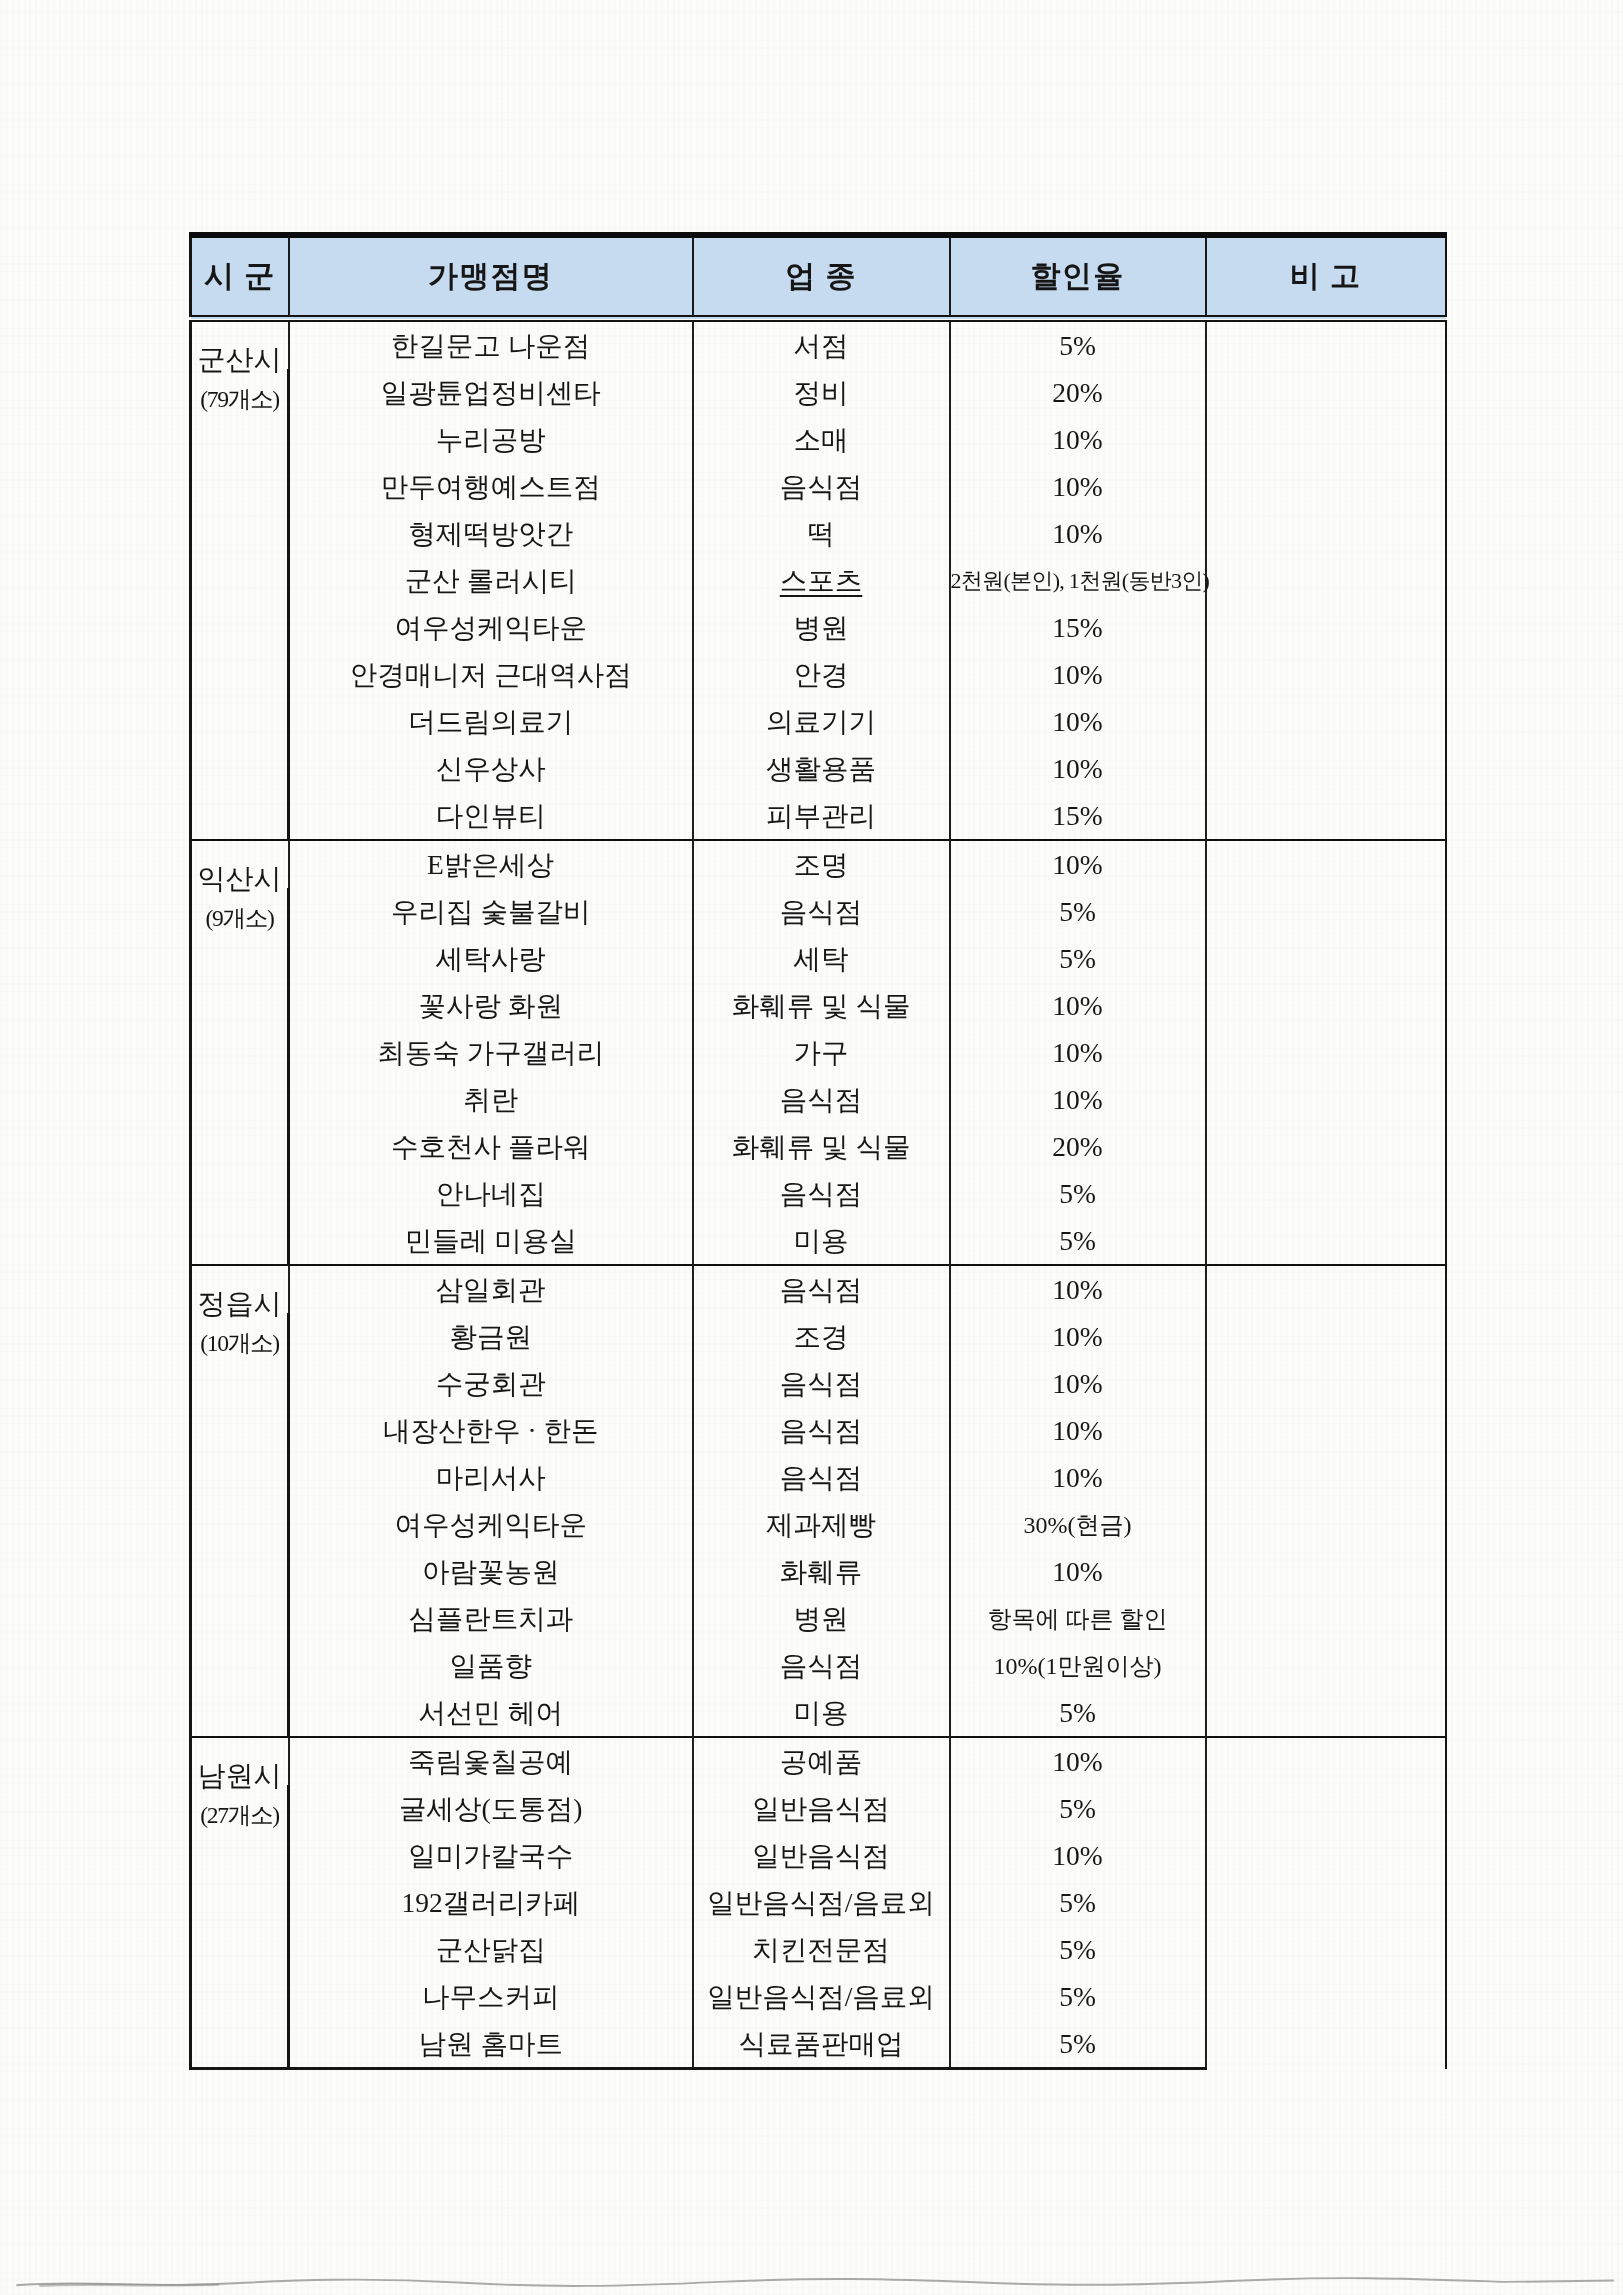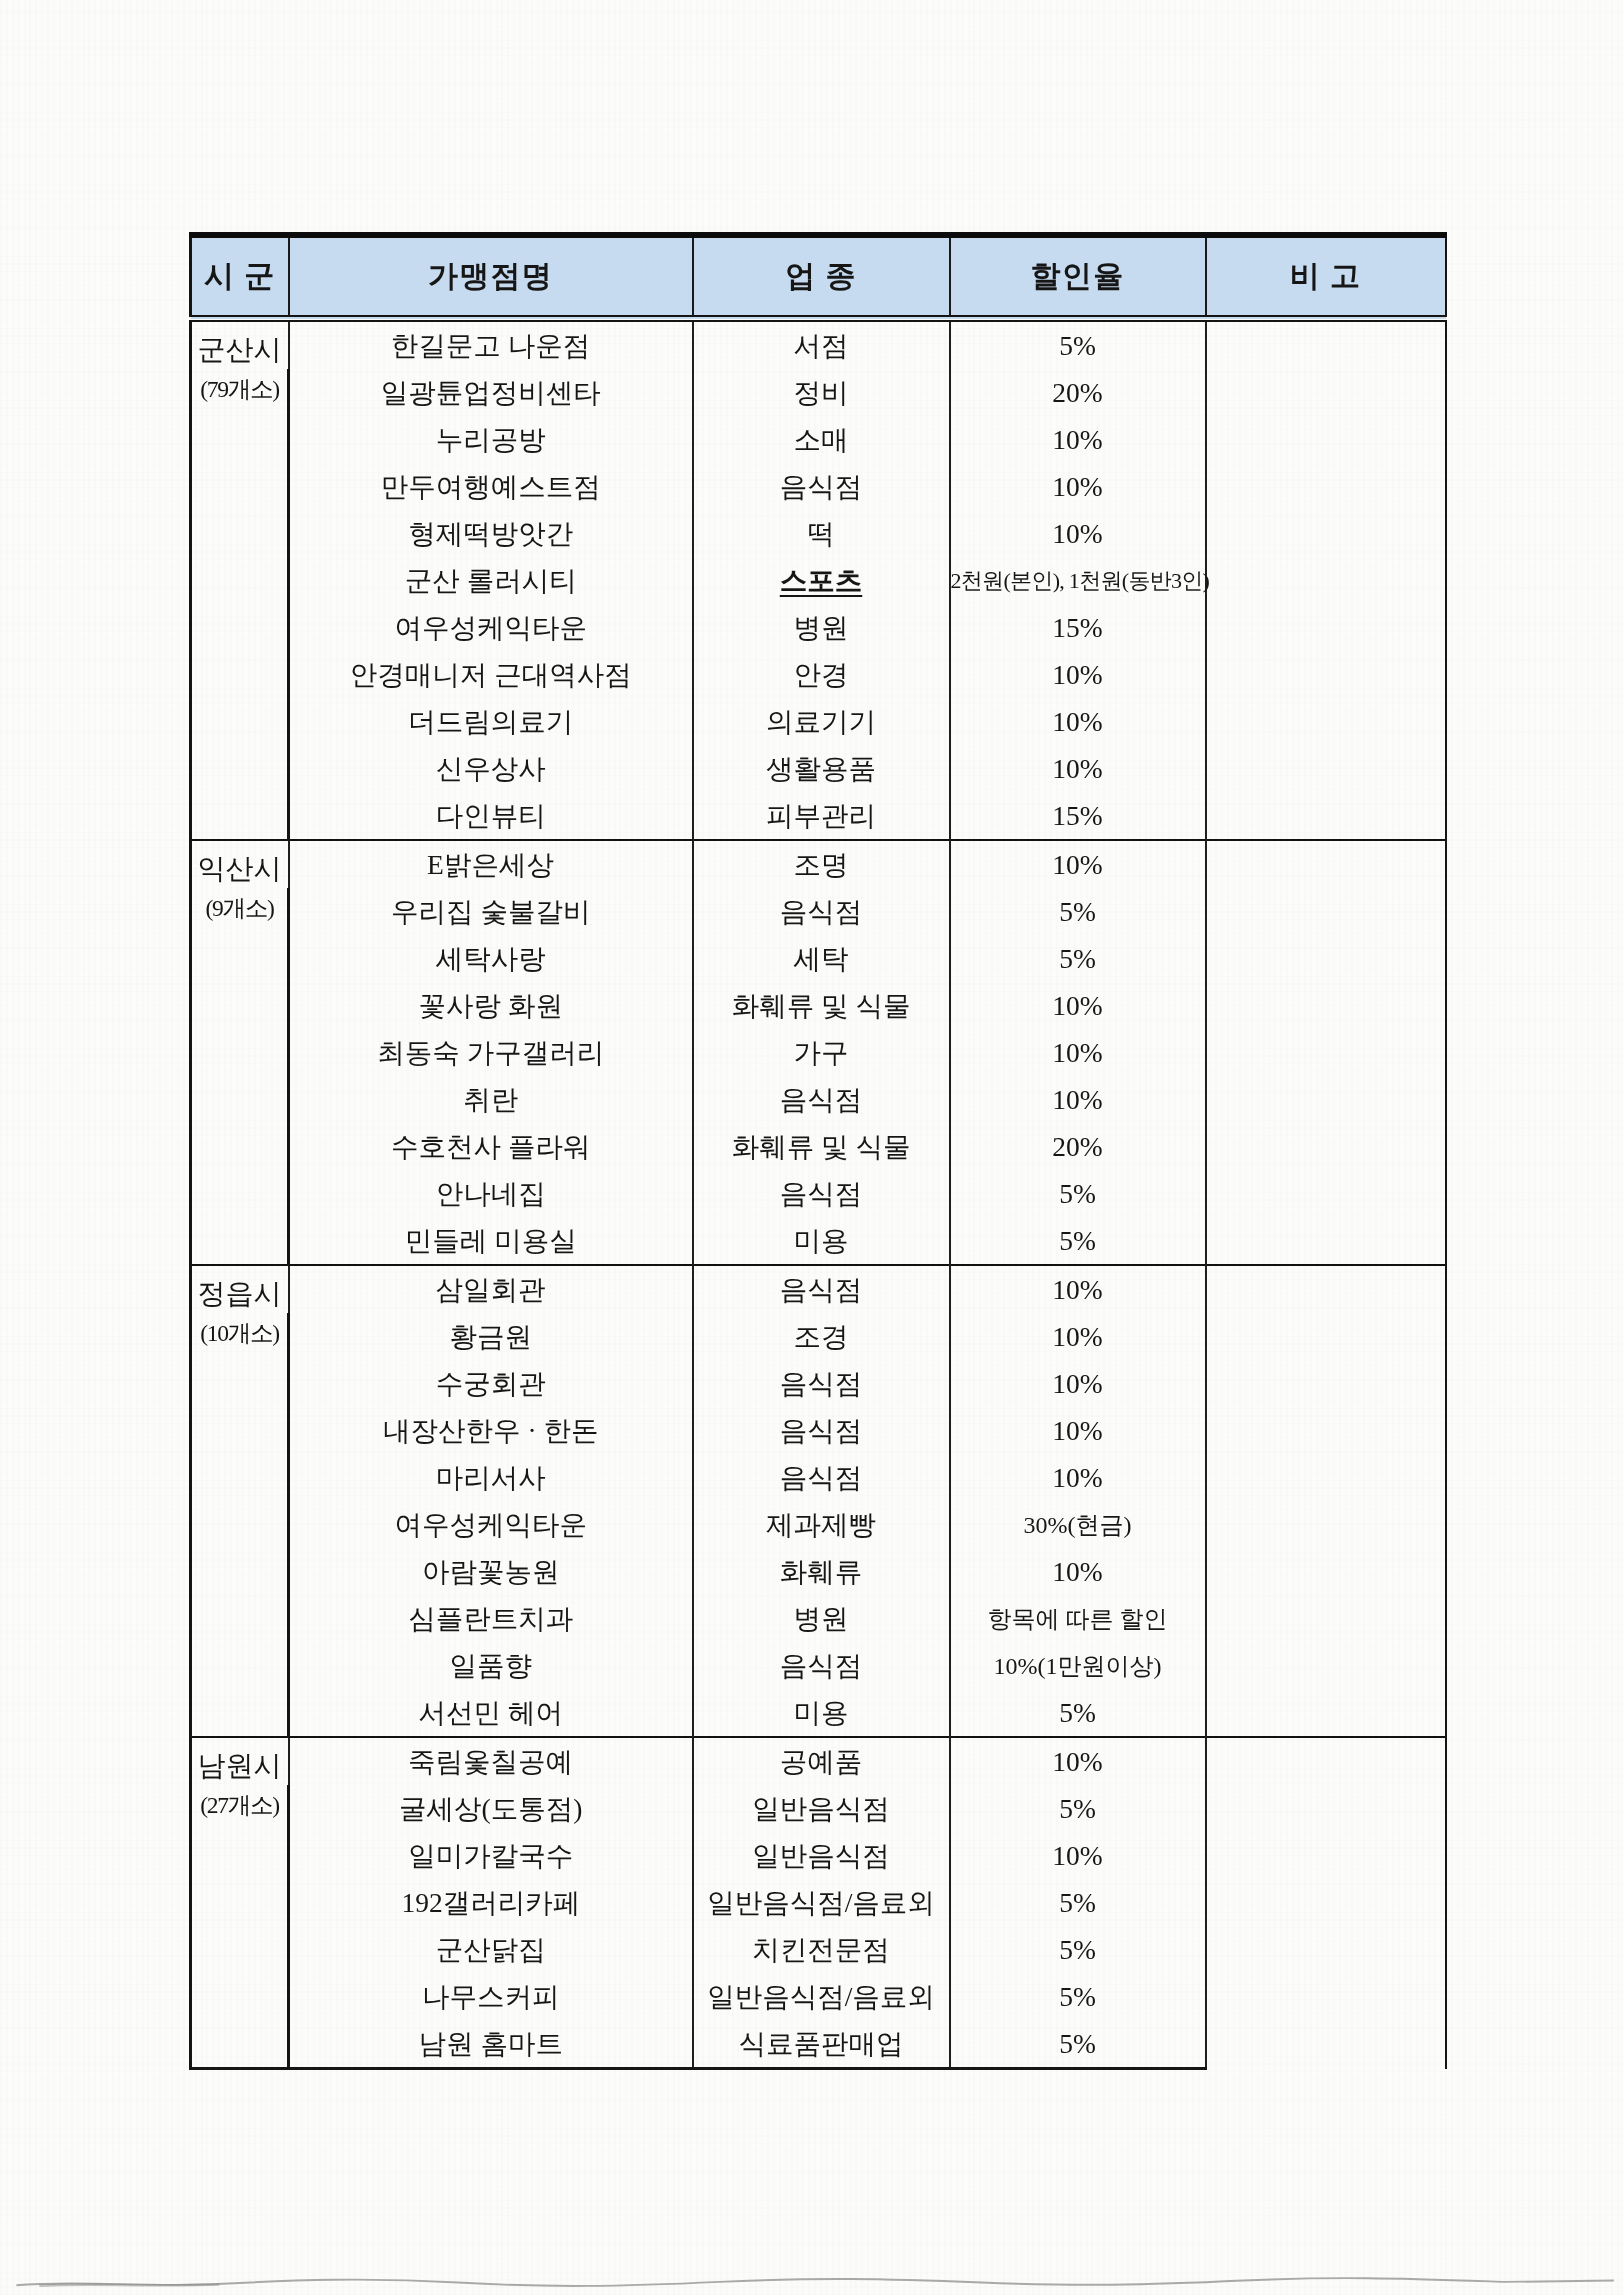--- a/index.html
+++ b/index.html
@@ -69,41 +69,40 @@
   tbody td:first-child { border-left: 3.3px solid #141414; }
   tbody td:last-child  { border-right: 2.6px solid #141414; }
 
   tbody tr.group-start td { border-top: 2.6px solid #111; margin-top: 8px; }
 
   tbody tr.last-row td:not(.note-cell) { border-bottom: 3.3px solid #151515; }
   tbody td.city-cell.last { border-bottom: 3.3px solid #151515; }
 
   td.city-cell {
     vertical-align: top;
-    padding-top: 11px;
+    padding-top: 21px;
   }
   .city-name {
     font-size: 28px;
     line-height: 1.2;
   }
   .city-count {
     font-size: 23.6px;
     letter-spacing: -1.3px;
     line-height: 1.3;
     margin-top: 7.9px;
   }
 
   td.discount-cell.sm { font-size: 24px; }
   td.discount-cell.xs { font-size: 22px; letter-spacing: -0.7px; }
 
   td.business-cell.u {
     text-decoration: underline;
     text-underline-offset: 4.6px;
     text-decoration-thickness: 2px;
-    font-weight: bold;
   }
 
   .page-edge {
     position: absolute;
     left: 0;
     top: 2268px;
     pointer-events: none;
   }
 </style>
 </head>

